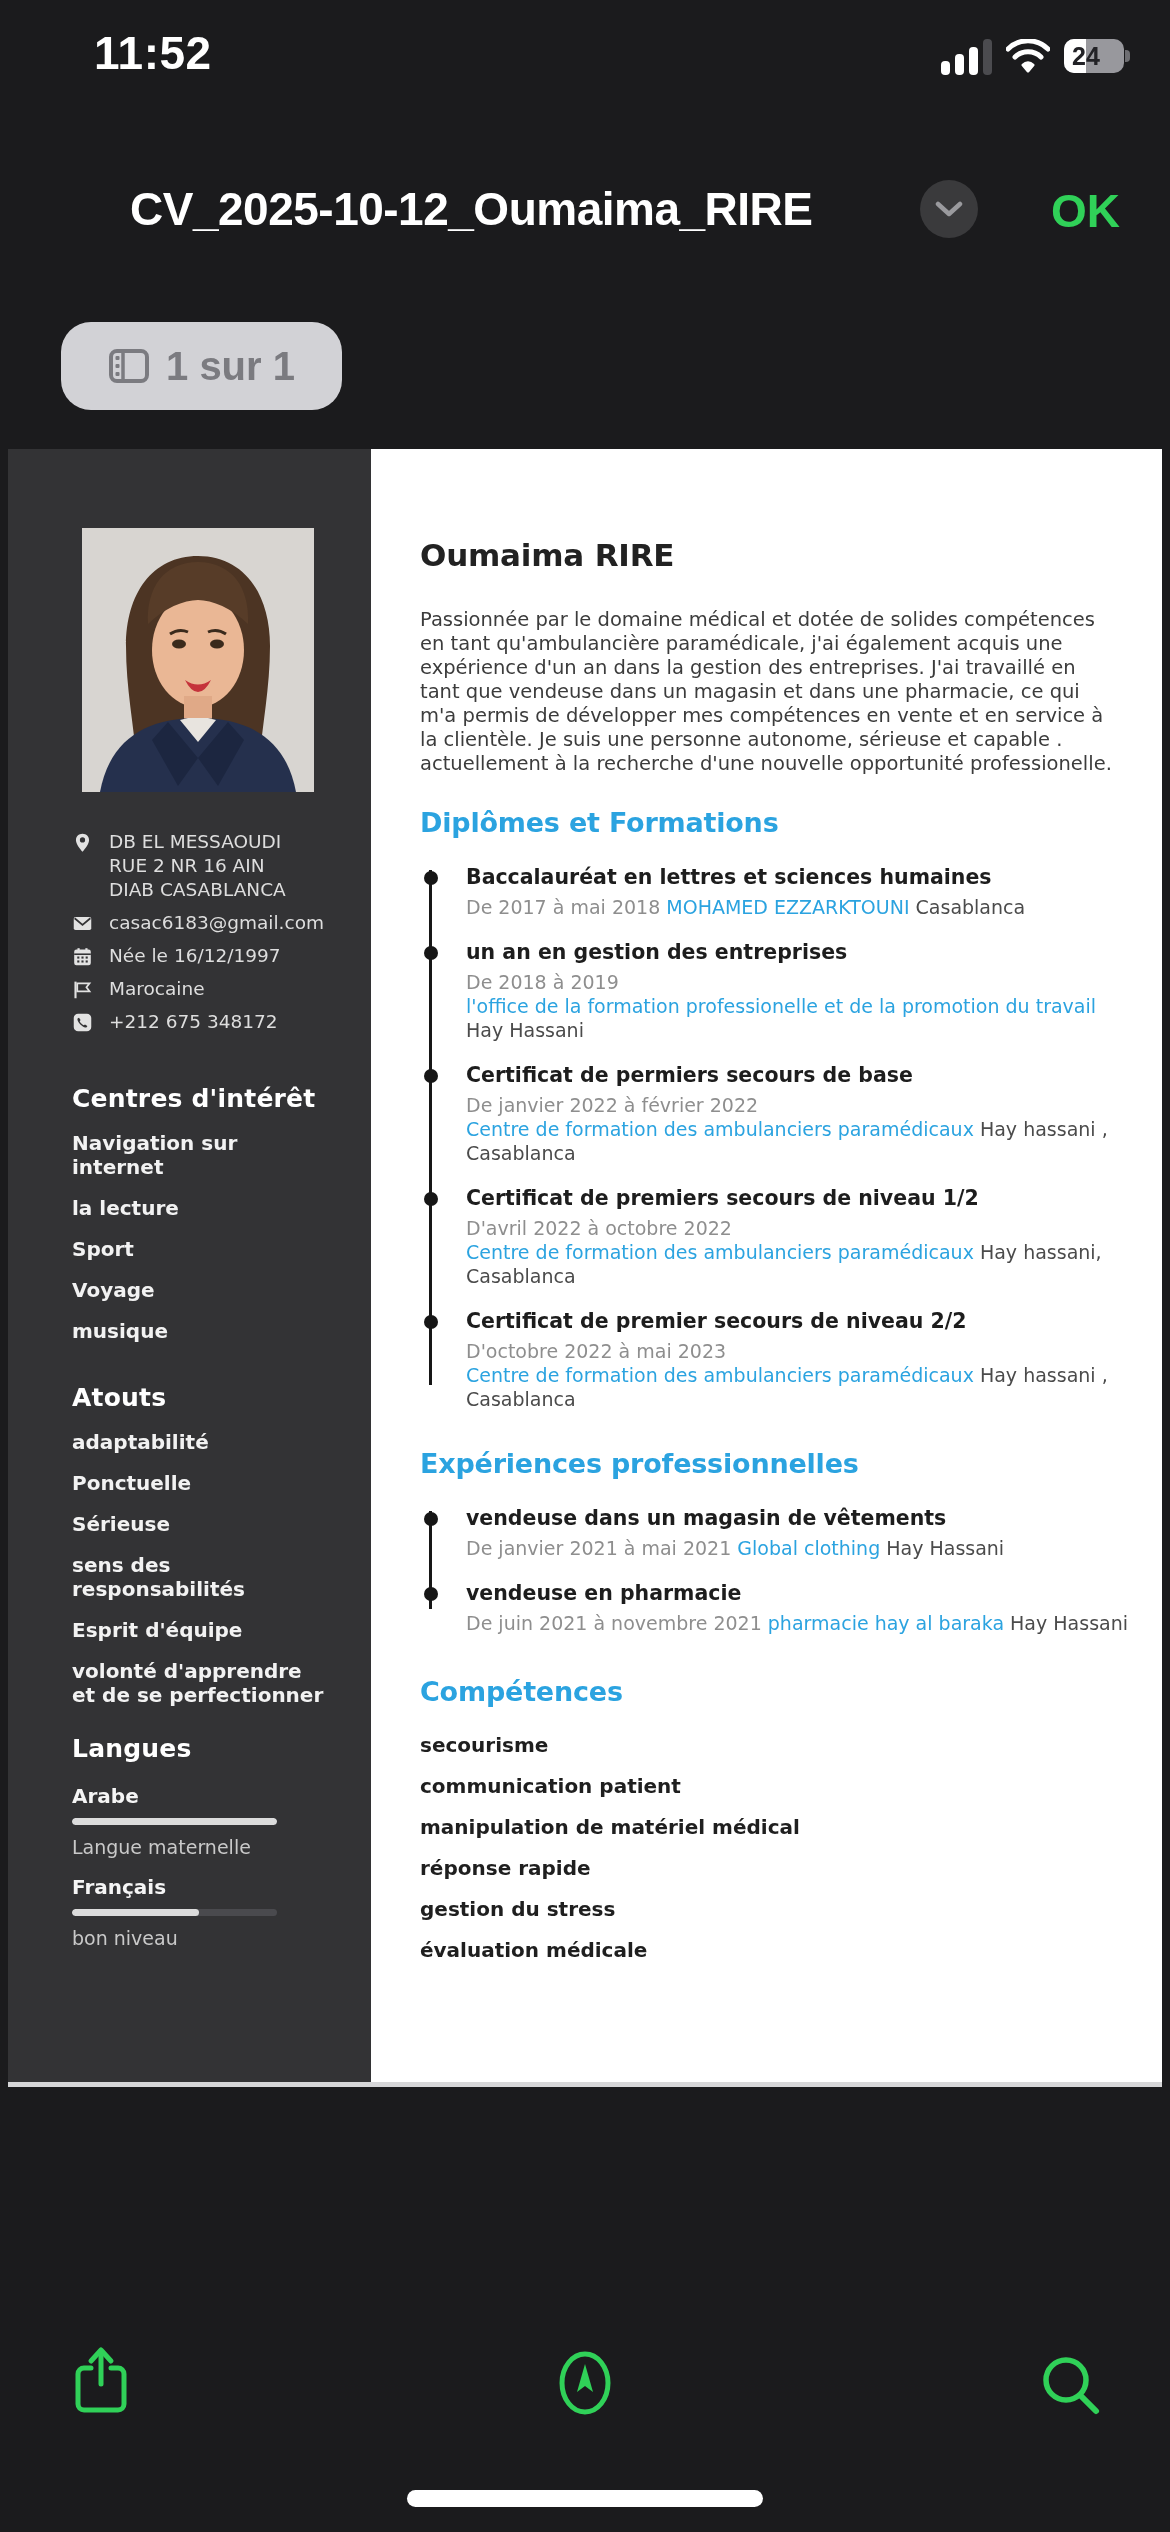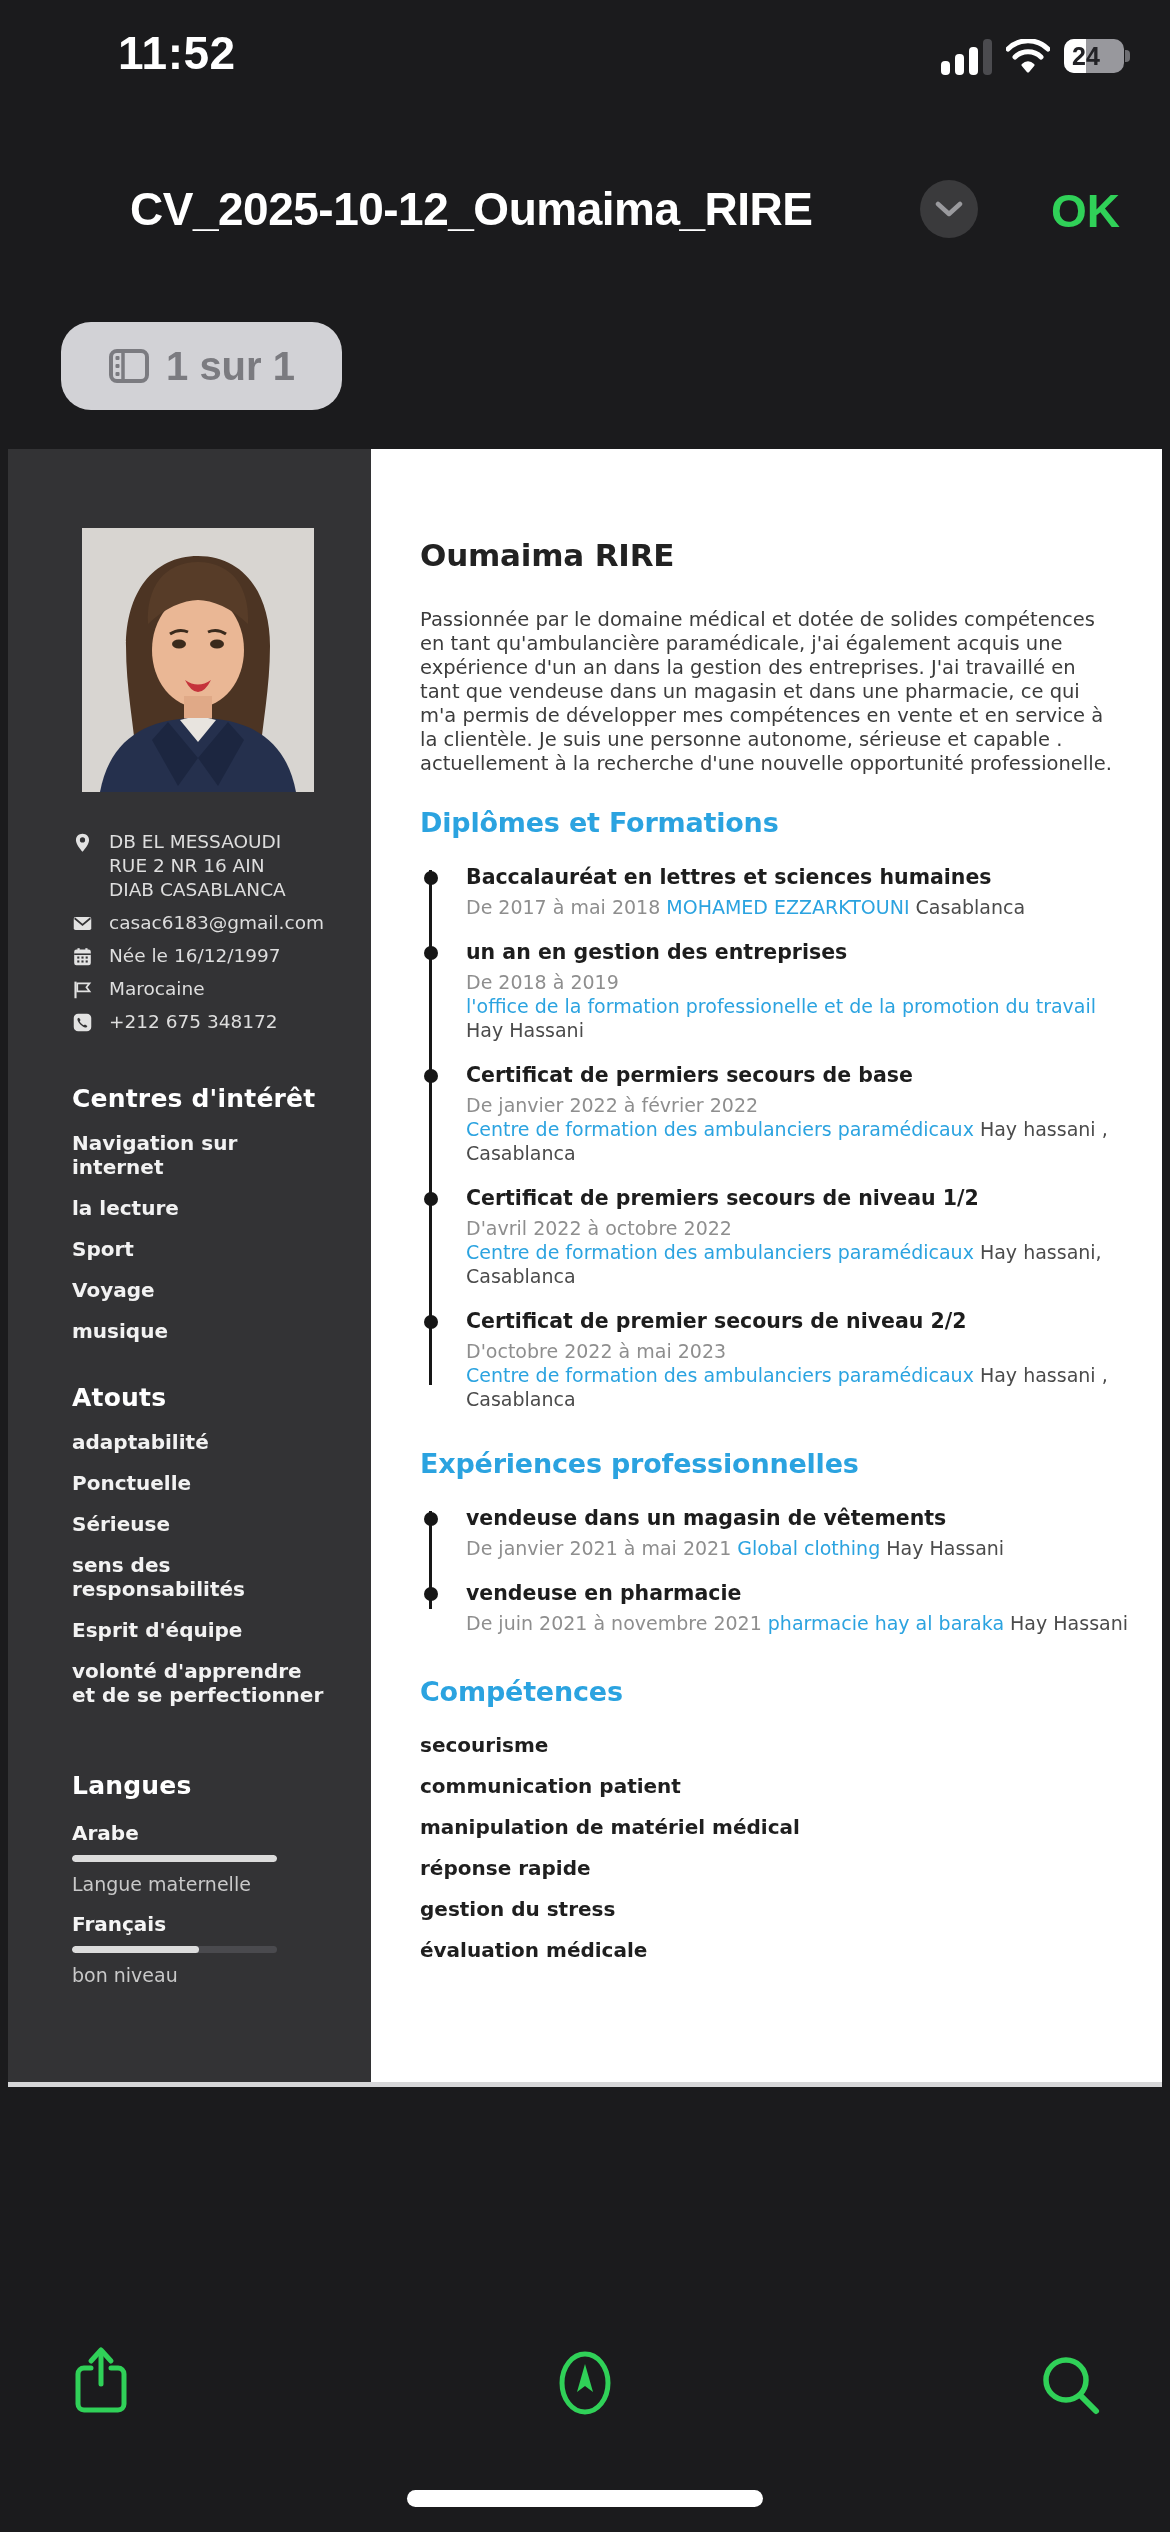--- a/index.html
+++ b/index.html
@@ -3,21 +3,21 @@
 <meta charset="utf-8">
 <style>
   html,body{margin:0;padding:0;background:#000;}
   .screen{
     position:relative;width:1170px;height:2532px;overflow:hidden;
     background:#1b1b1d;
     font-family:"Liberation Sans","DejaVu Sans",sans-serif;
     -webkit-font-smoothing:antialiased;
   }
   
-  .time{position:absolute;left:94px;top:26px;font-size:46px;font-weight:700;color:#fff;letter-spacing:.5px;margin-left:24px;}
+  .time{position:absolute;left:94px;top:26px;font-size:46px;font-weight:700;color:#fff;letter-spacing:.5px;}
   .status-icons{position:absolute;right:40px;top:34px;display:flex;align-items:center;gap:14px;height:44px;}
   .sig{display:flex;align-items:flex-end;gap:5px;height:38px;}
   .sig i{display:block;width:9px;border-radius:4px;background:#fff;}
   .sig i.b1{height:14px}.sig i.b2{height:21px}.sig i.b3{height:28px}
   .sig i.b4{height:36px;background:#4b4b4f;}
   .wifi{width:44px;height:34px;}
   .battery{position:relative;width:66px;height:34px;}
   .bat-body{position:absolute;left:0;top:0;width:60px;height:34px;border-radius:10px;background:#98989d;overflow:hidden;}
   .bat-fill{position:absolute;left:0;top:0;bottom:0;width:36%;background:#fff;}
   .bat-num{position:absolute;left:0;top:0;width:44px;height:34px;display:flex;align-items:center;justify-content:center;
@@ -41,21 +41,21 @@
     box-sizing:border-box;padding:79px 26px 0 64px;font-family:"DejaVu Sans",sans-serif;}
   .photo{width:232px;height:264px;margin-left:10px;display:block;}
   .contact{margin-top:38px;}
   .c-row{display:flex;gap:15px;margin-bottom:9px;}
   .c-ic{flex:0 0 22px;color:#e2e2e2;padding-top:2px;}
   .c-ic svg{width:21px;height:21px;display:block;}
   .c-txt{font-size:18.5px;line-height:24px;color:#dedede;max-width:206px;}
   .side-h{font-size:25px;font-weight:700;color:#ffffff;line-height:30px;letter-spacing:.2px;}
   .h-interests{margin-top:50px;}
   .h-strengths{margin-top:40px;}
-  .h-langs{margin-top:64px;}
+  .h-langs{margin-top:27px;}
   .side-list{margin-top:17px;}
   .side-item{font-size:20px;font-weight:700;color:#f2f2f2;line-height:24px;margin-bottom:17px;max-width:252px;}
   .langs{margin-top:20px;}
   .lang-name{font-size:20px;font-weight:700;color:#f5f5f5;line-height:24px;}
   .lang-bar{position:relative;width:205px;height:7px;border-radius:4px;background:#4a4a4e;margin:10px 0 10px 0;overflow:hidden;}
   .lang-fill{position:absolute;left:0;top:0;bottom:0;border-radius:4px;background:#dcdcdc;}
   .lang-level{font-size:19px;color:#c9c9c9;line-height:24px;margin-bottom:16px;}
   
   .main{position:absolute;left:363px;top:0;right:0;bottom:0;box-sizing:border-box;
     padding:87px 30px 0 49px;font-family:"DejaVu Sans",sans-serif;color:#3a3a3a;}

